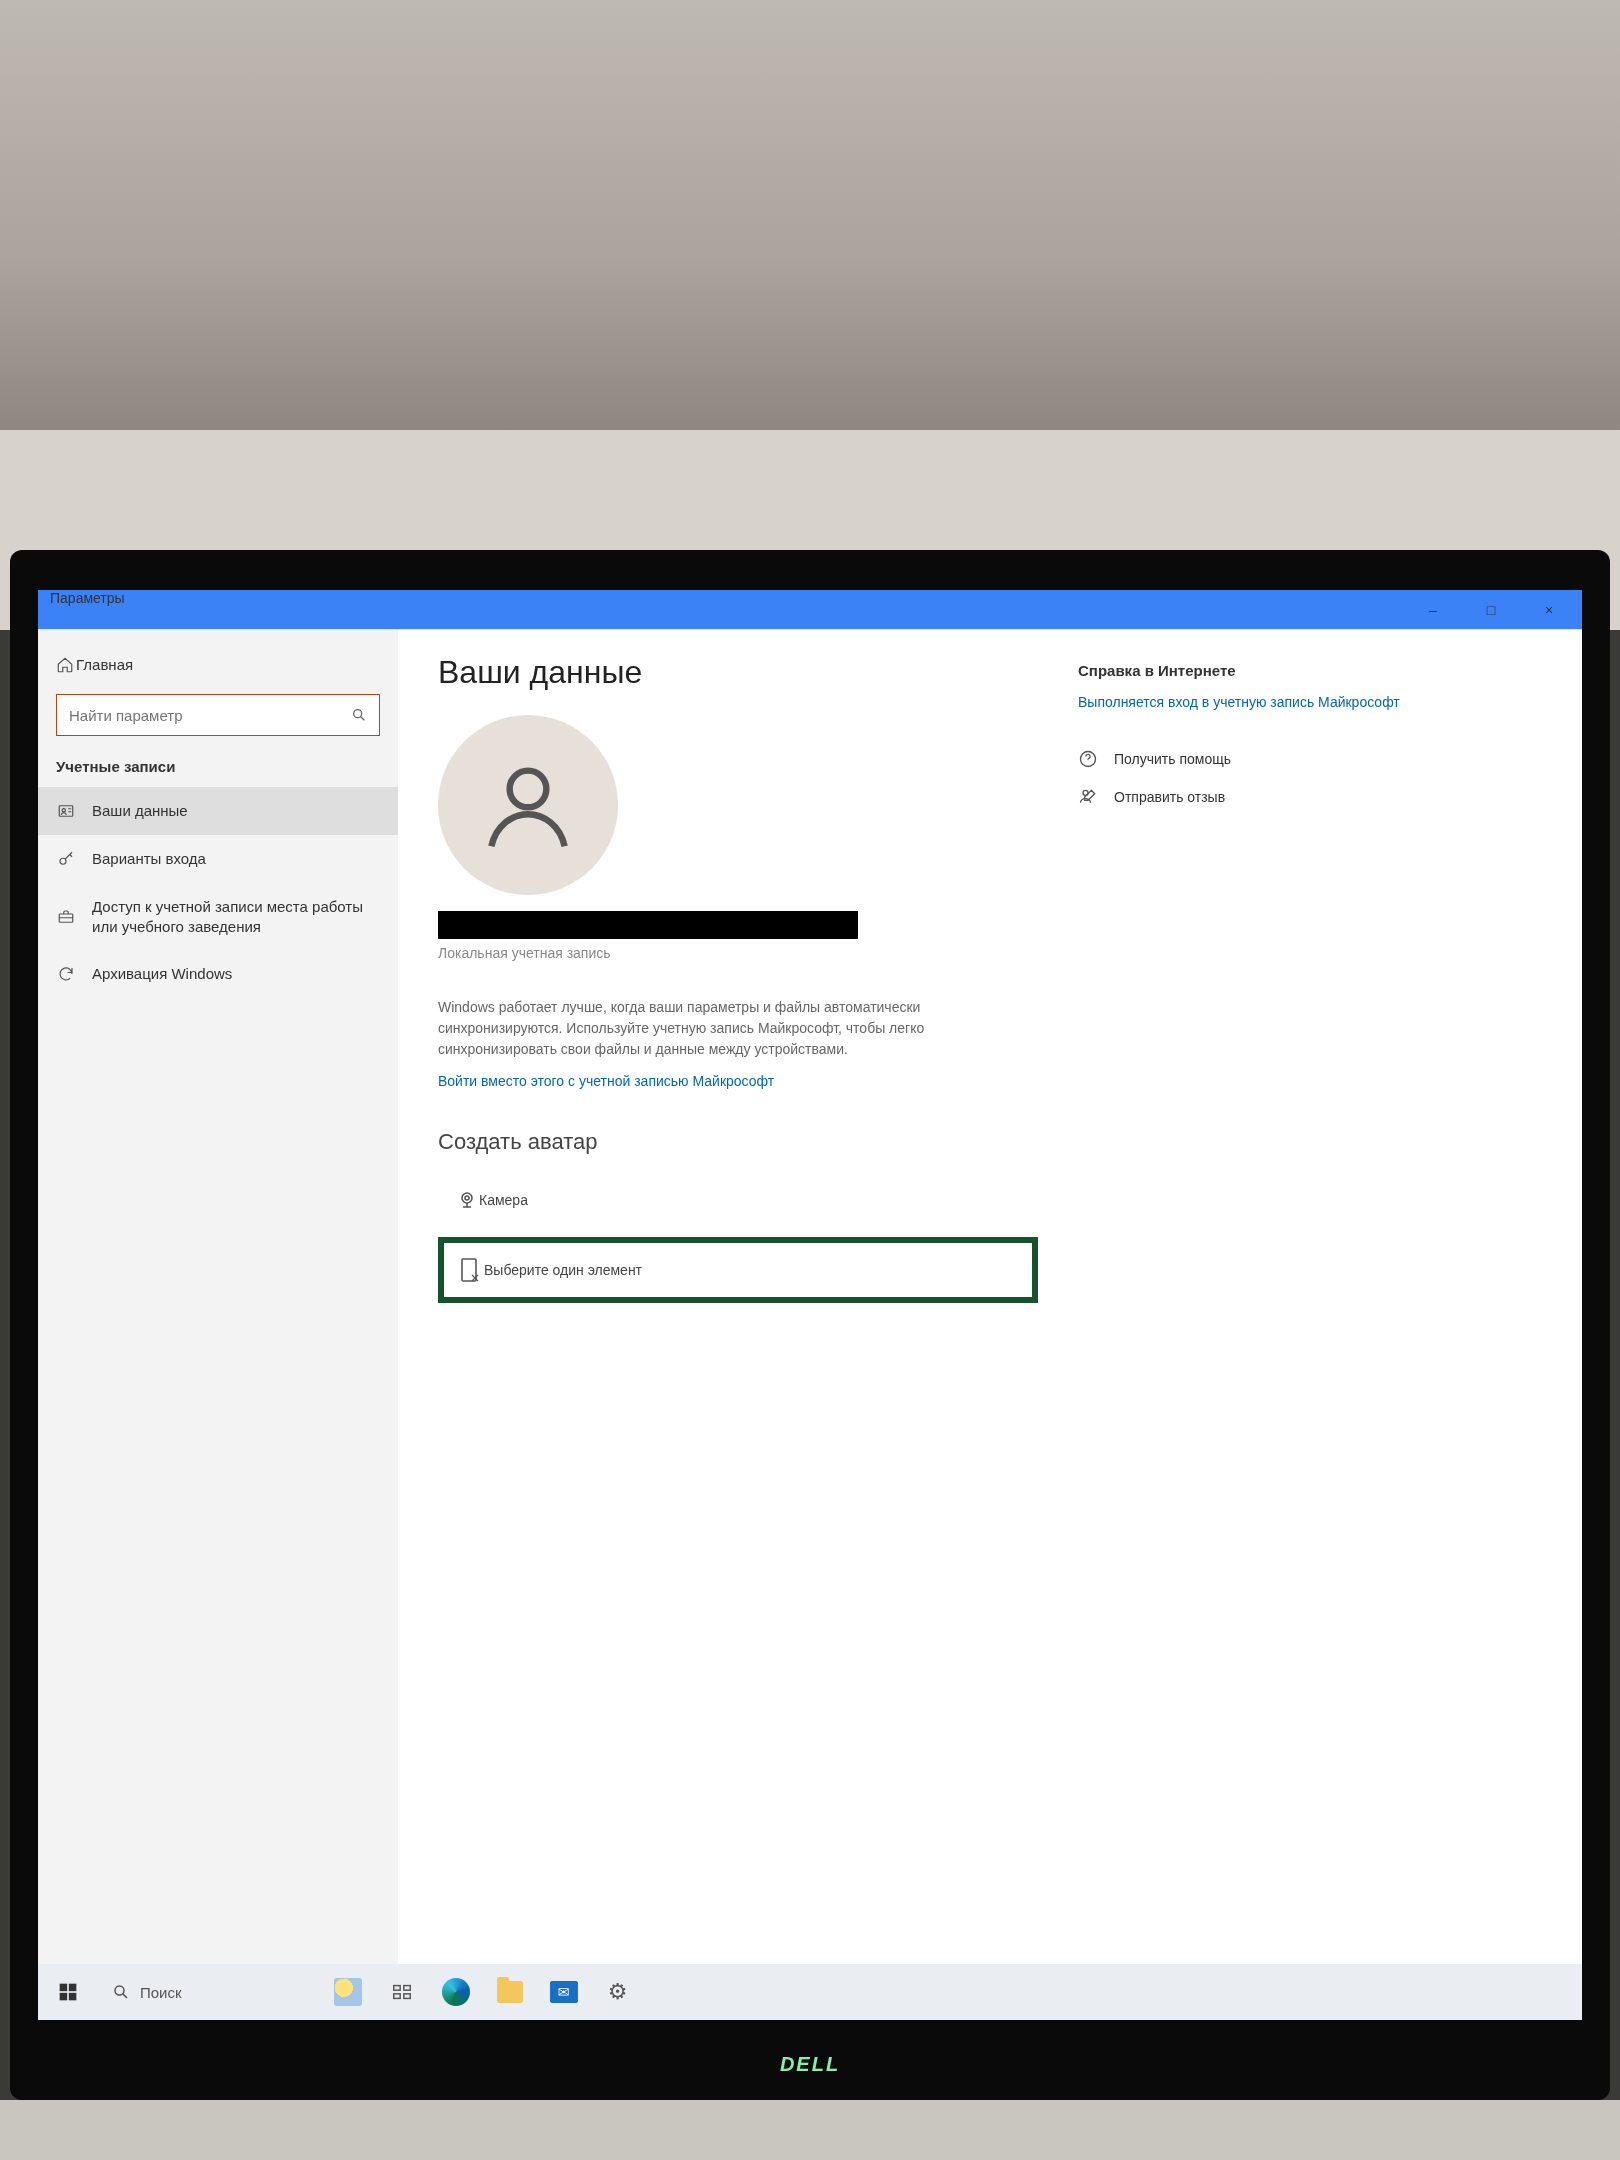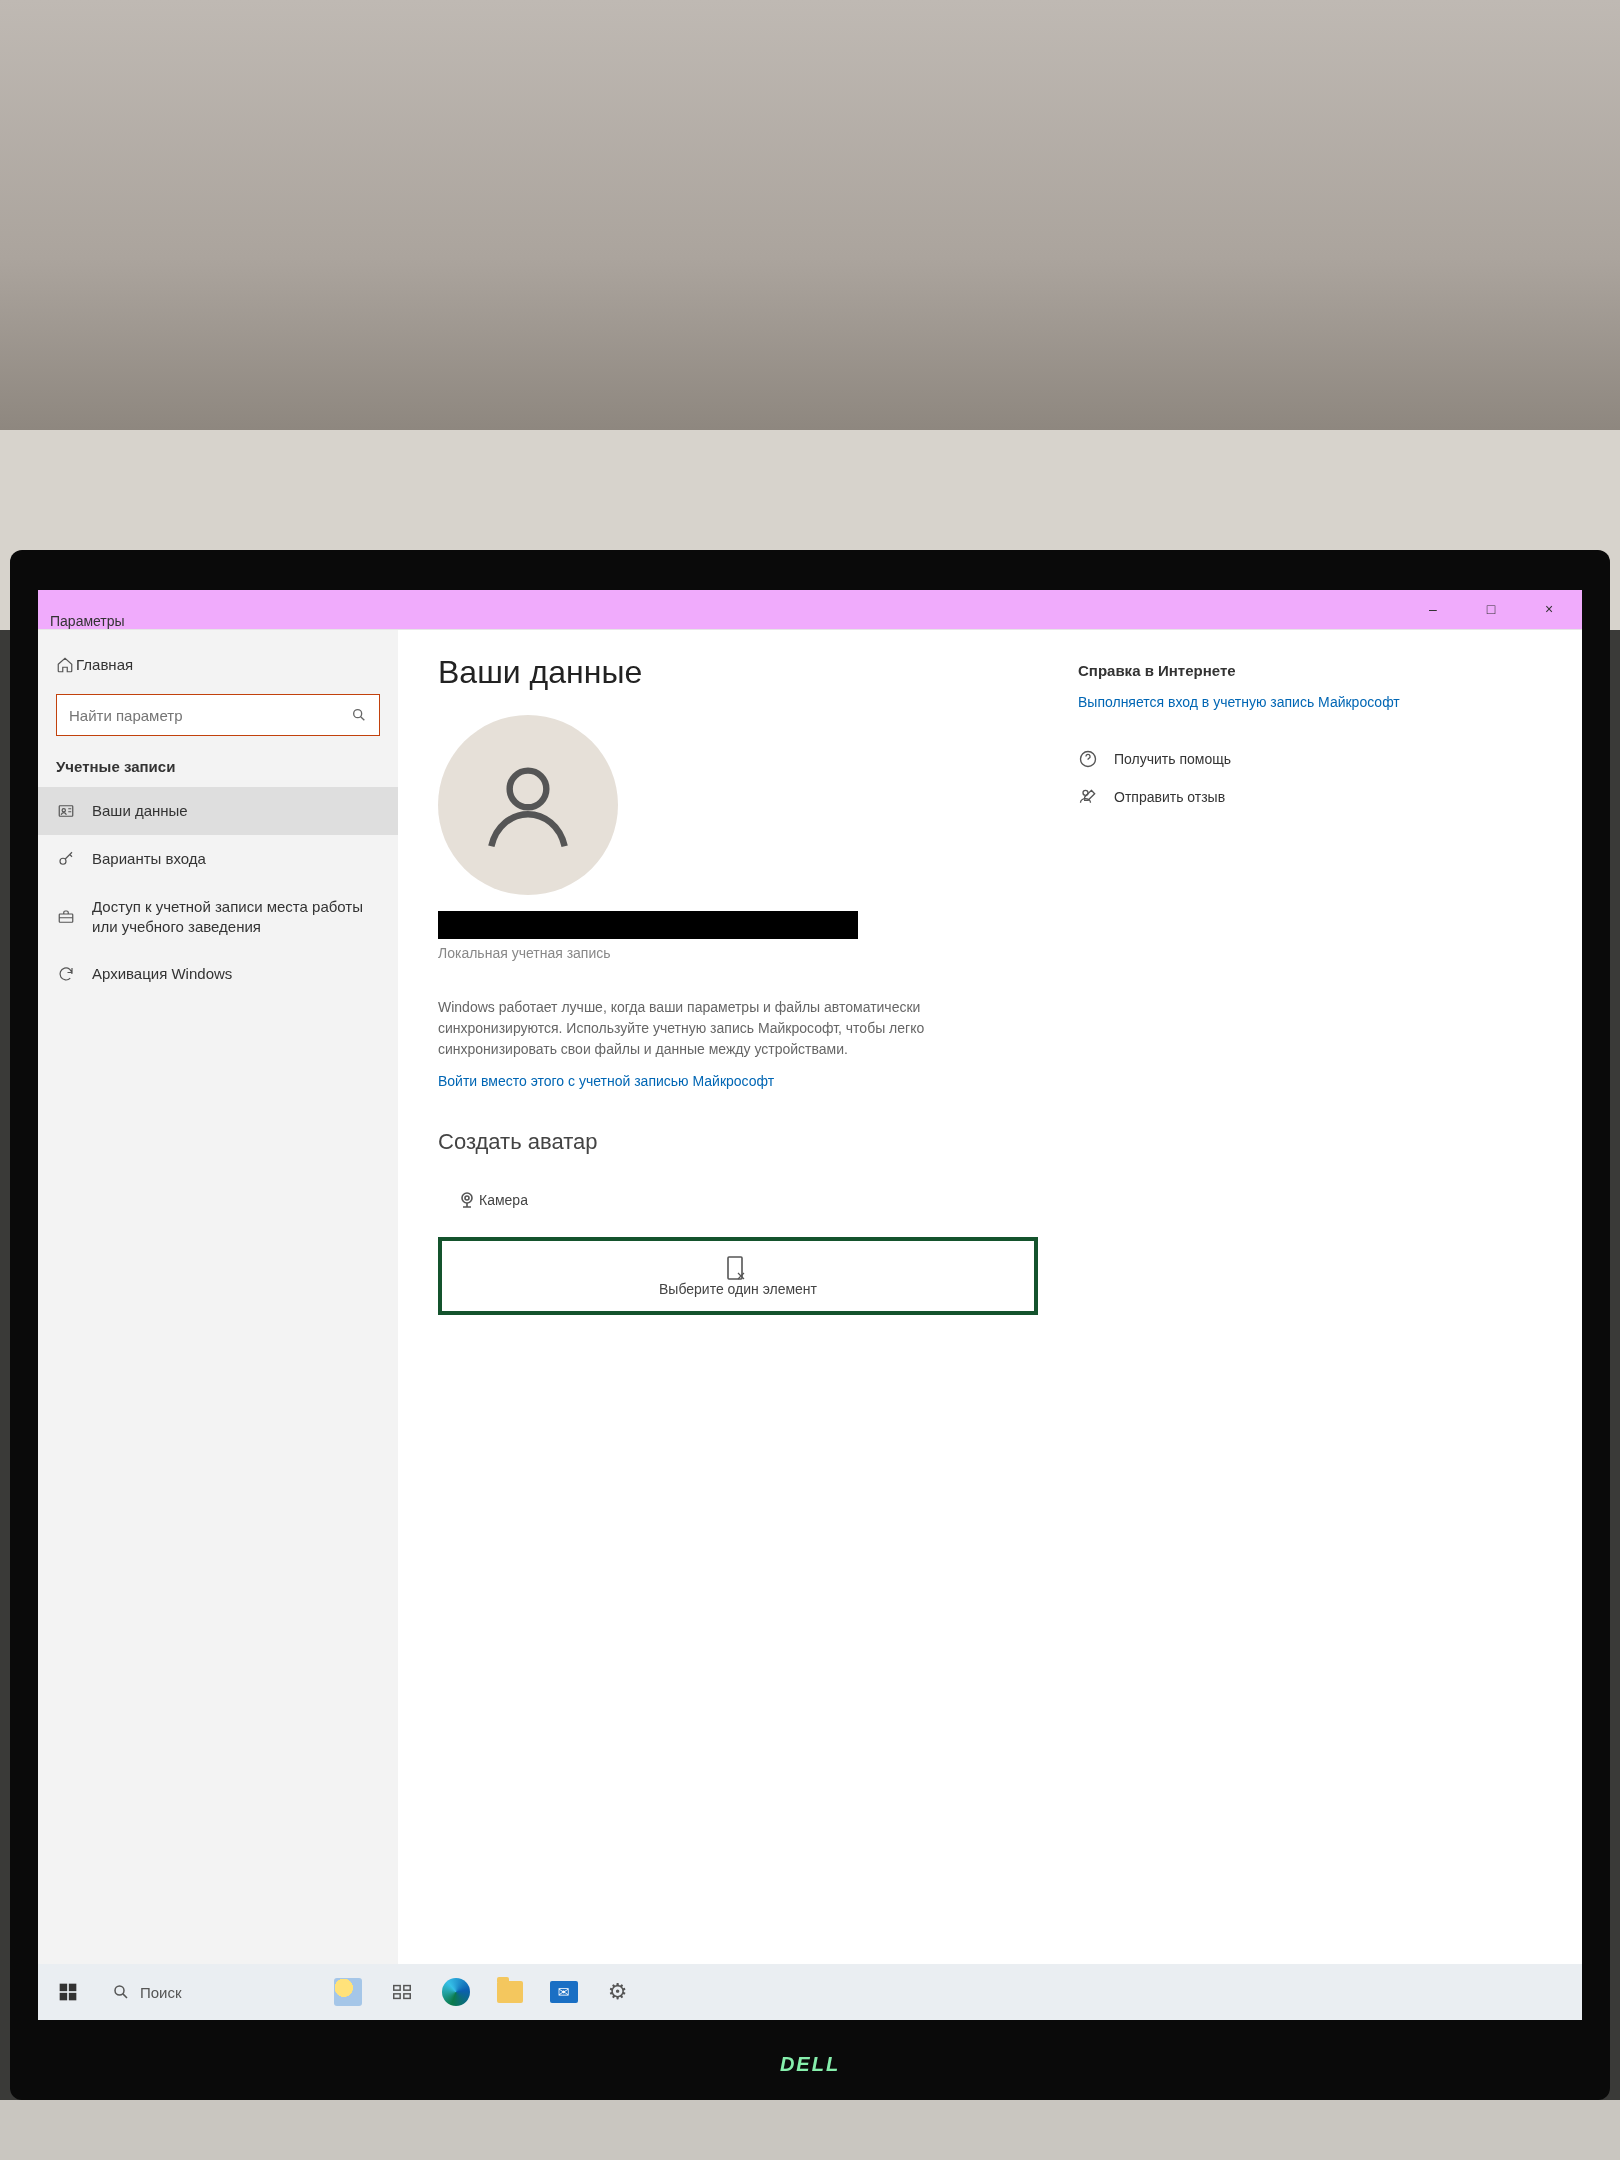--- a/index.html
+++ b/index.html
@@ -51,23 +51,23 @@
 .settings-window {
   position:absolute;
   top:0; left:0; right:0;
   bottom:56px;
   background:#fff;
   display:flex;
   flex-direction:column;
 }
 .titlebar {
   height:40px;
-  background:#f0abfc;
+  background:#3b82f6;
   display:flex;
-  align-items:flex-end;
+  align-items:flex-start;
   padding:0 4px 0 12px;
   border-bottom:1px solid #e6e6e6;
 }
 .titlebar .ttl { font-size:14px; color:#333; flex:1;}
 .tb-btn { width:58px; height:40px; display:flex; align-items:center; justify-content:center; color:#333; font-size:14px;}
 
 .win-body { flex:1; display:flex; overflow:hidden;}
 
 .sidebar {
   width:360px;
@@ -131,21 +131,21 @@
 h2.subhead { font-size:22px; font-weight:400; color:#444; margin-bottom:18px;}
 
 .opt-row {
   display:flex; align-items:center; 
   padding:14px 16px;
   border:1px solid transparent;
   margin-bottom:10px;
   cursor:pointer;
   font-size:14px; color:#444;
 }
-.opt-row.selected { border:4px solid #14532d;flex-direction:column; }
+.opt-row.selected { border:6px solid #14532d; }
 .opt-row .oicon { width:24px; color:#555;}
 
 .side-col h3 { font-size:15px; font-weight:600; color:#333; margin-bottom:14px;}
 .side-link { font-size:14px; color:#0066b4; cursor:pointer; margin-bottom:36px; display:block; line-height:1.4;}
 .side-action { display:flex; align-items:center; gap:14px; font-size:14px; color:#333; margin-bottom:18px; cursor:pointer;}
 .side-action .aicn { width:22px; color:#555;}
 
 
 .taskbar {
   position:absolute; left:0; right:0; bottom:0; height:56px;

